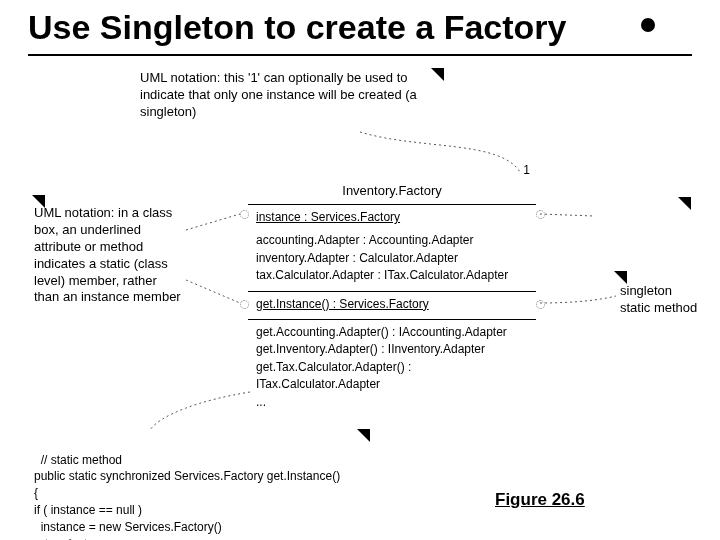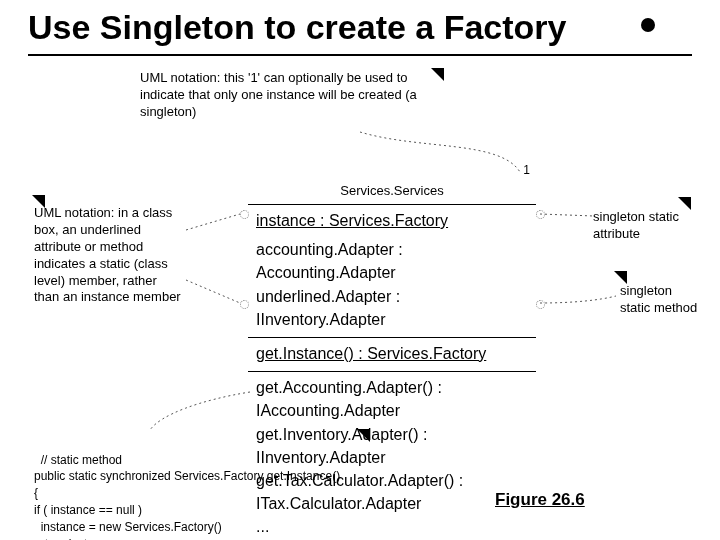--- a/index.html
+++ b/index.html
@@ -64,21 +64,21 @@
     right: 6px;
     top: -16px;
     font-size: 12px;
   }
   .sep {
     height: 1px;
     background: #000;
     width: 100%;
   }
   .attrs, .methods, .methods2 {
-    font-size: 16px;
+    font-size: 12px;
     padding: 4px 8px 6px 8px;
     line-height: 1.45;
   }
   .underline { text-decoration: underline; }
   .code {
     position: absolute;
     font-size: 12px;
     line-height: 1.4;
     white-space: pre;
   }
@@ -120,48 +120,48 @@
 <div class="note" style="top:205px;left:34px;width:150px">
   <div class="fold" style="top:-10px;left:-2px">
     <svg width="13" height="13">
         <polygon points="0,0 13,0 13,13" fill="#000"></polygon>
       </svg>
   </div>
   <span>UML notation: in a class box, an underlined attribute or method indicates a static (class level) member, rather than an instance member</span>
 </div>
 
 <div class="note" style="top:209px;left:593px;width:110px">
-  <span>singleton static attribute</span>
   <div class="fold" style="top:-12px;right:12px">
     <svg width="13" height="13">
         <polygon points="0,0 13,0 13,13" fill="#000"></polygon>
       </svg>
   </div>
 </div>
 
 <div class="note" style="top:283px;left:620px;width:80px">
   <div class="fold" style="top:-12px;left:-6px">
     <svg width="13" height="13">
         <polygon points="0,0 13,0 13,13" fill="#000"></polygon>
       </svg>
   </div>
   <span>singleton static method</span>
 </div>
 
 <div class="uml-box" style="top:179px;left:248px;width:288px">
   <div class="uml-name">
     <span class="uml-num">1</span>
-    <span>Services.Services</span>
+    <span>Inventory.Factory</span>
   </div>
   <div class="sep"></div>
   <div class="attrs">
     <div class="underline">instance : Services.Factory</div>
     <div style="height:6px"></div>
     <div>accounting.Adapter : Accounting.Adapter</div>
-    <div>underlined.Adapter : IInventory.Adapter</div>
+    <div>inventory.Adapter : Calculator.Adapter</div>
+    <div>tax.Calculator.Adapter : ITax.Calculator.Adapter</div>
   </div>
   <div class="sep"></div>
   <div class="methods">
     <div class="underline">get.Instance() : Services.Factory</div>
   </div>
   <div class="sep"></div>
   <div class="methods2">
     <div>get.Accounting.Adapter() : IAccounting.Adapter</div>
     <div>get.Inventory.Adapter() : IInventory.Adapter</div>
     <div>get.Tax.Calculator.Adapter() : ITax.Calculator.Adapter</div>

